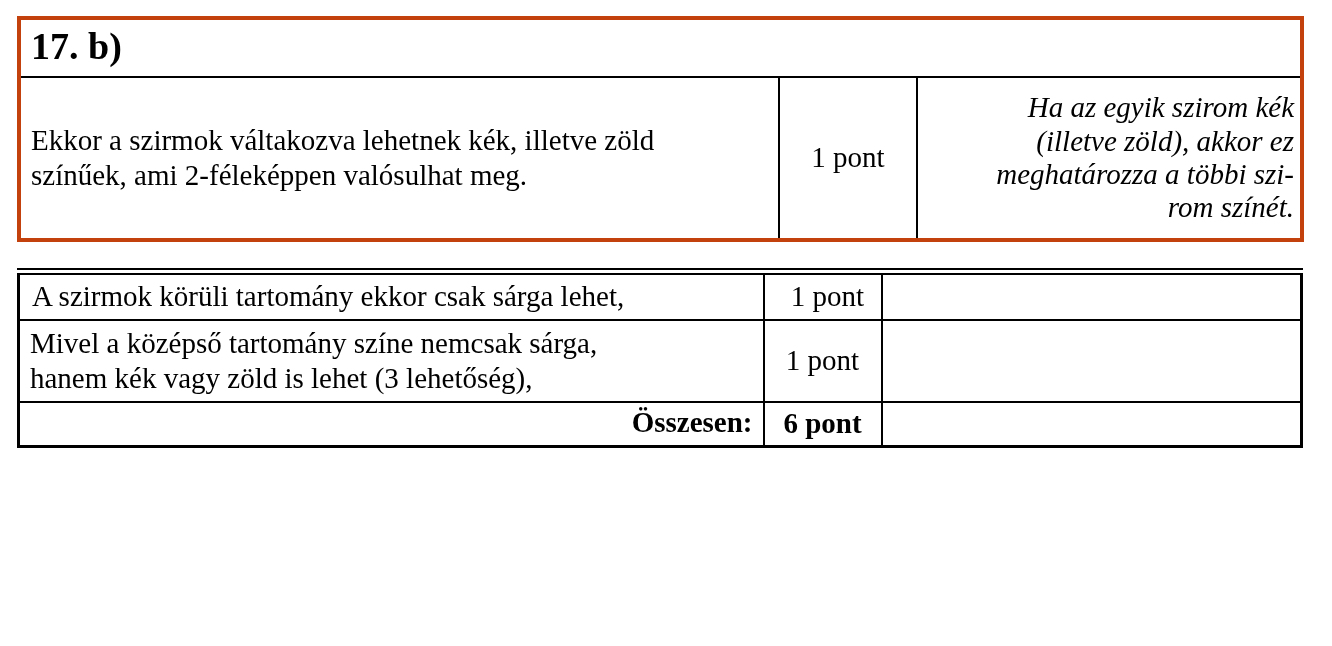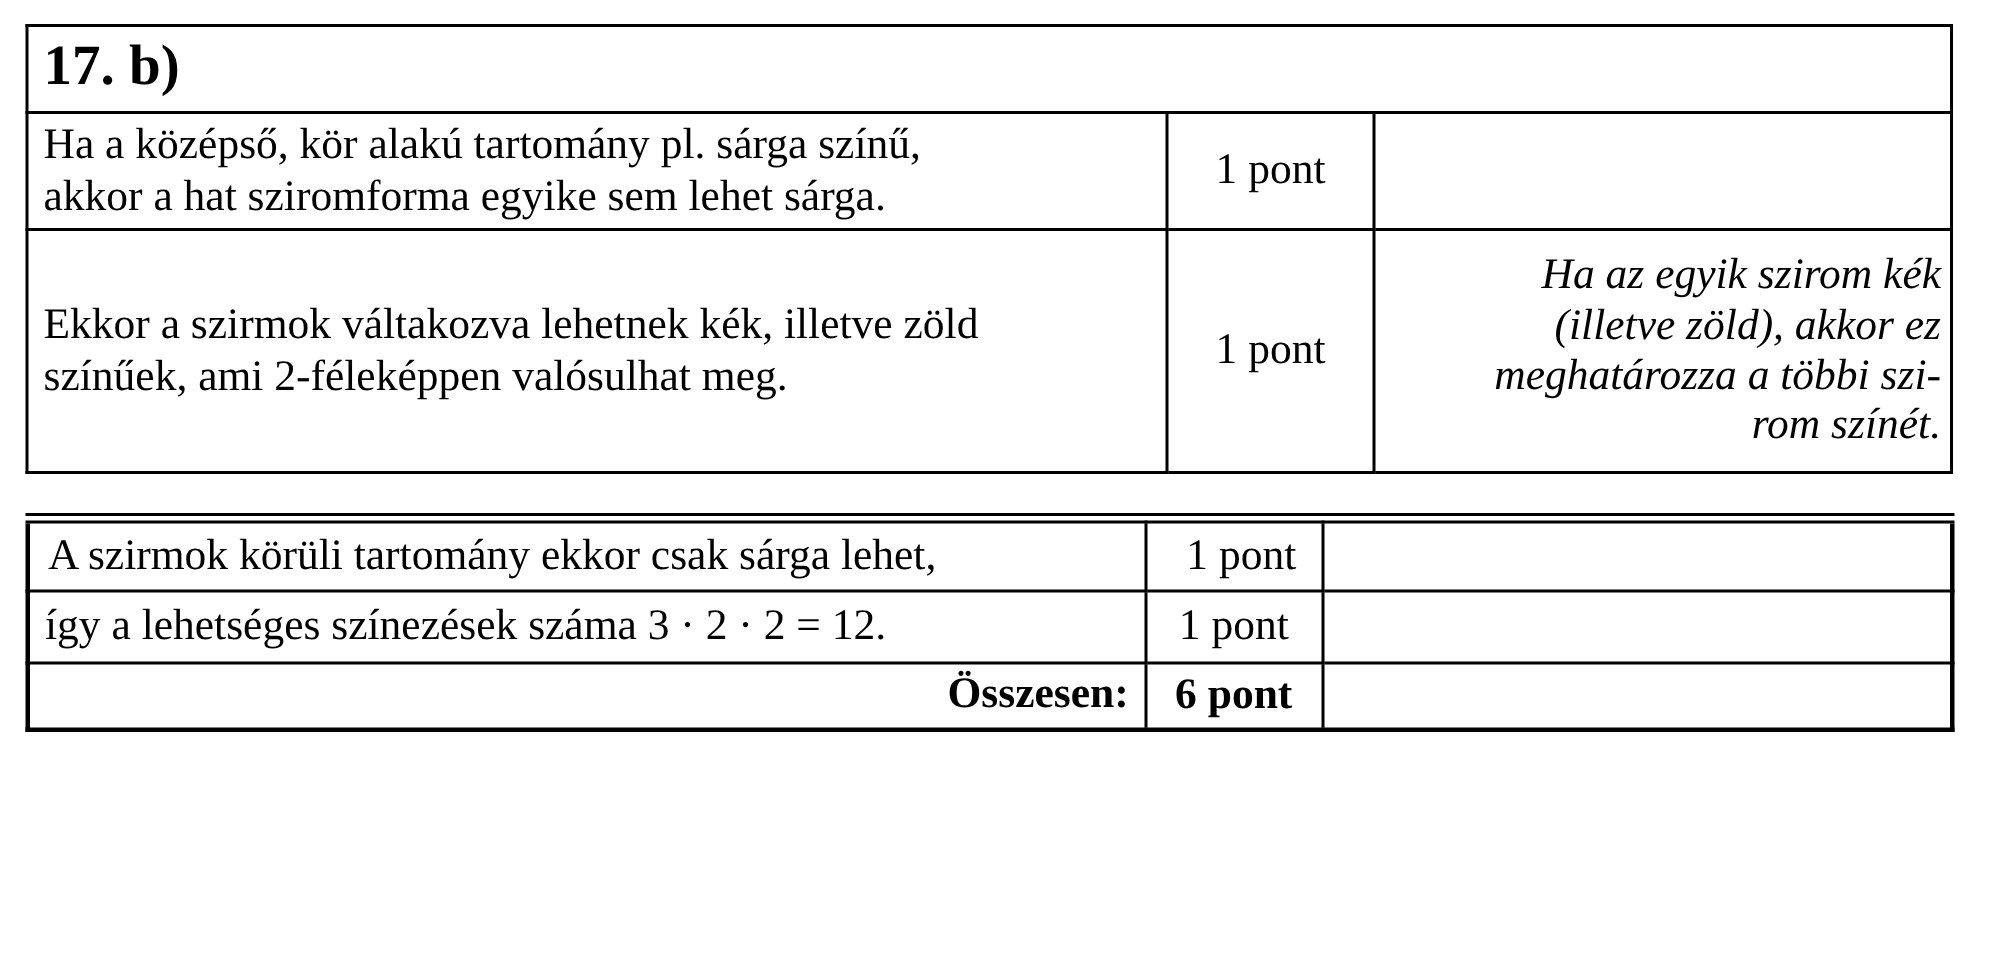--- a/index.html
+++ b/index.html
@@ -25,21 +25,21 @@
     border: 2px solid #000000;
     vertical-align: middle;
     font-size: 29px;
     line-height: 1.22;
     overflow: hidden;
   }
   
   .t1 {
     margin-top: 16px;
     width: 1283px;
-    border: 2px solid #c2410c;
+    border: 4px solid #c2410c;
   }
   .t1 .c1 { width: 760px; }
   .t1 .c2 { width: 138px; }
   .t1 .c3 { width: 385px; }
   .t1 tr.hdr td {
     height: 52px;
     font-size: 38px;
     font-weight: bold;
     padding: 0 10px 4px 10px;
     vertical-align: middle;
@@ -93,26 +93,20 @@
   <table class="t1">
     <colgroup>
         <col class="c1">
         <col class="c2">
         <col class="c3">
       </colgroup>
     <tbody>
       <tr class="hdr">
         <td colspan="3">17. b)</td>
       </tr>
-      <tr class="r1">
-        <td class="crit">Ha a középső, kör alakú tartomány pl. sárga színű,
-akkor a hat sziromforma egyike sem lehet sárga.</td>
-        <td class="pts">1 pont</td>
-        <td class="note"></td>
-      </tr>
       <tr class="r2">
         <td class="crit">Ekkor a szirmok váltakozva lehetnek kék, illetve zöld
 színűek, ami 2-féleképpen valósulhat meg.</td>
         <td class="pts">1 pont</td>
         <td class="note">Ha az egyik szirom kék
 (illetve zöld), akkor ez
 meghatározza a többi szi-
 rom színét.</td>
       </tr>
     </tbody>
@@ -123,22 +117,23 @@
         <col class="c1">
         <col class="c2">
         <col class="c3">
       </colgroup>
     <tbody>
       <tr class="rA">
         <td class="crit">A szirmok körüli tartomány ekkor csak sárga lehet,</td>
         <td class="pts">1 pont</td>
         <td class="note"></td>
       </tr>
-      <tr class="rD">
-        <td class="crit">így a lehetséges színezések száma 3 · 2 · 2 = 12.</td>
+      <tr class="rC">
+        <td class="crit">Mivel a középső tartomány színe nemcsak sárga,
+hanem kék vagy zöld is lehet (3 lehetőség),</td>
         <td class="pts">1 pont</td>
         <td class="note"></td>
       </tr>
       <tr class="rE">
         <td class="total-label">Összesen:</td>
         <td class="pts bold">6 pont</td>
         <td class="note"></td>
       </tr>
     </tbody>
   </table>

